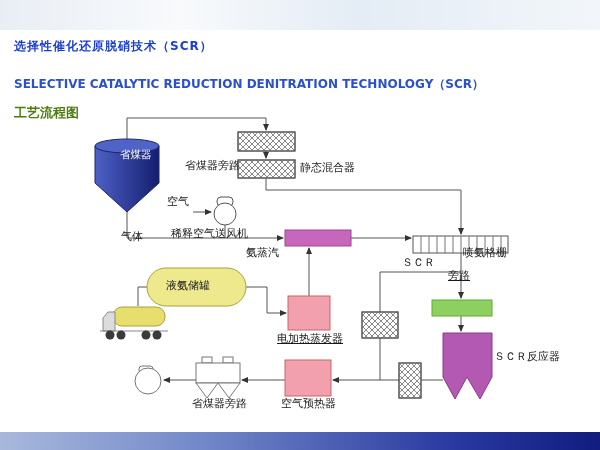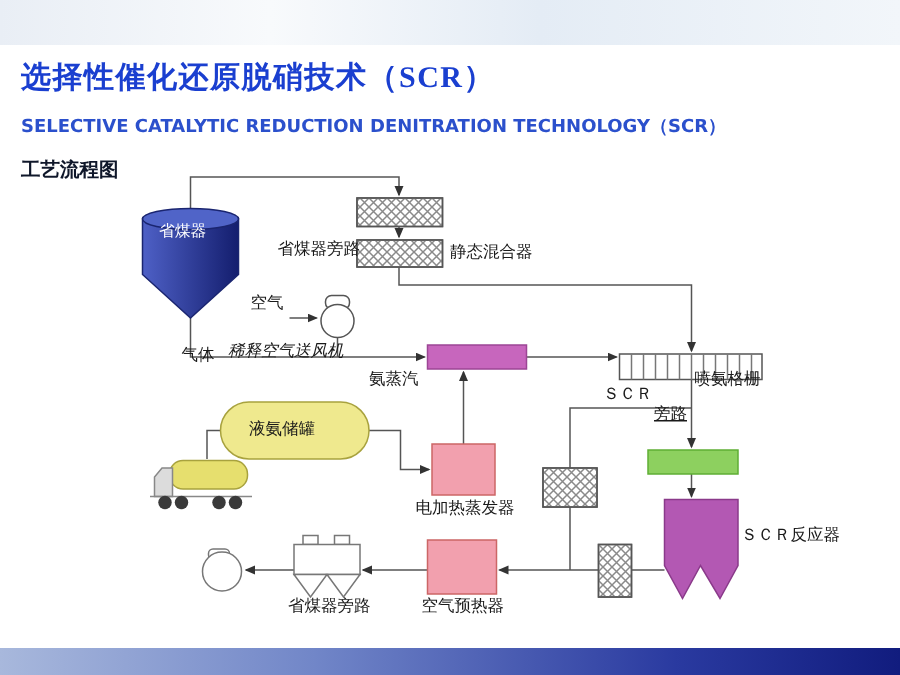--- a/index.html
+++ b/index.html
@@ -9,30 +9,30 @@
   }
   .topstrip{
     position:absolute;left:0;top:0;width:600px;height:30px;
     background:linear-gradient(90deg,#e9eef5,#f8fafc 30%,#e4ecf5 60%,#f2f6fa);
   }
   .bottombar{
     position:absolute;left:0;bottom:0;width:600px;height:18px;
     background:linear-gradient(90deg,#a8b8dc,#7186c8 35%,#2a3aa0 75%,#111c7e);
   }
   .title{
-    position:absolute;left:14px;top:38px;font-size:20px;font-weight:bold;
-    color:#1a3fd0;letter-spacing:1px;white-space:nowrap;font-family:Liberation Serif, serif;
+    position:absolute;left:14px;top:38px;font-size:12px;font-weight:bold;
+    color:#1a3fd0;letter-spacing:1px;white-space:nowrap;
   }
   .subtitle{
     position:absolute;left:14px;top:76px;font-size:12px;font-weight:bold;
     color:#2b50cc;white-space:nowrap;
   }
   .section{
     position:absolute;left:14px;top:104px;font-size:13px;font-weight:bold;
-    color:#0f172a;white-space:nowrap;
+    color:#4d7c0f;white-space:nowrap;
   }
   .lbl{
     position:absolute;font-size:11px;color:#1a1a1a;line-height:1.1;white-space:nowrap;
   }
   .lbl-white{color:#ffffff;font-size:10.5px;}
   svg.flow{position:absolute;left:0;top:0;}
 </style>
 </head>
 <body>
 
@@ -139,31 +139,31 @@
       <path d="M100,331 H168" stroke="#888" fill="none"></path>
       <g fill="#3a3a3a" stroke="none">
         <circle cx="110" cy="335" r="4.5"></circle>
         <circle cx="121" cy="335" r="4.5"></circle>
         <circle cx="146" cy="335" r="4.5"></circle>
         <circle cx="157" cy="335" r="4.5"></circle>
       </g>
     </g>
   </svg>
 
-  <div class="lbl lbl-white" style="left:106px;top:149px;">省煤器</div>
+  <div class="lbl lbl-white" style="left:120px;top:149px;">省煤器</div>
   <div class="lbl" style="left:185px;top:120px;margin-top:40px;">省煤器旁路</div>
   <div class="lbl" style="left:300px;top:162px;">静态混合器</div>
   <div class="lbl" style="left:167px;top:196px;">空气</div>
-  <div class="lbl" style="left:152px;top:228px;font-style:italic;">稀释空气送风机</div>
+  <div class="lbl" style="left:171px;top:228px;">稀释空气送风机</div>
   <div class="lbl" style="left:121px;top:231px;">气体</div>
   <div class="lbl" style="left:463px;top:219px;margin-top:28px;">喷氨格栅</div>
   <div class="lbl" style="left:246px;top:247px;">氨蒸汽</div>
   <div class="lbl" style="left:402px;top:257px;">ＳＣＲ</div>
-  <div class="lbl" style="left:436px;top:270px;text-decoration:underline;">旁路</div>
+  <div class="lbl" style="left:448px;top:270px;text-decoration:underline;">旁路</div>
   <div class="lbl" style="left:166px;top:280px;">液氨储罐</div>
-  <div class="lbl" style="left:277px;top:333px;">电加热蒸发器</div>
+  <div class="lbl" style="left:277px;top:333px;text-decoration:underline;">电加热蒸发器</div>
   <div class="lbl" style="left:494px;top:351px;">ＳＣＲ反应器</div>
   <div class="lbl" style="left:281px;top:398px;">空气预热器</div>
   <div class="lbl" style="left:192px;top:398px;">省煤器旁路</div>
   <div class="lbl" style="left:129px;top:398px;margin-top:48px;">引风机</div>
 
   <div class="bottombar"></div>
 </div>
 
 </body></html>

